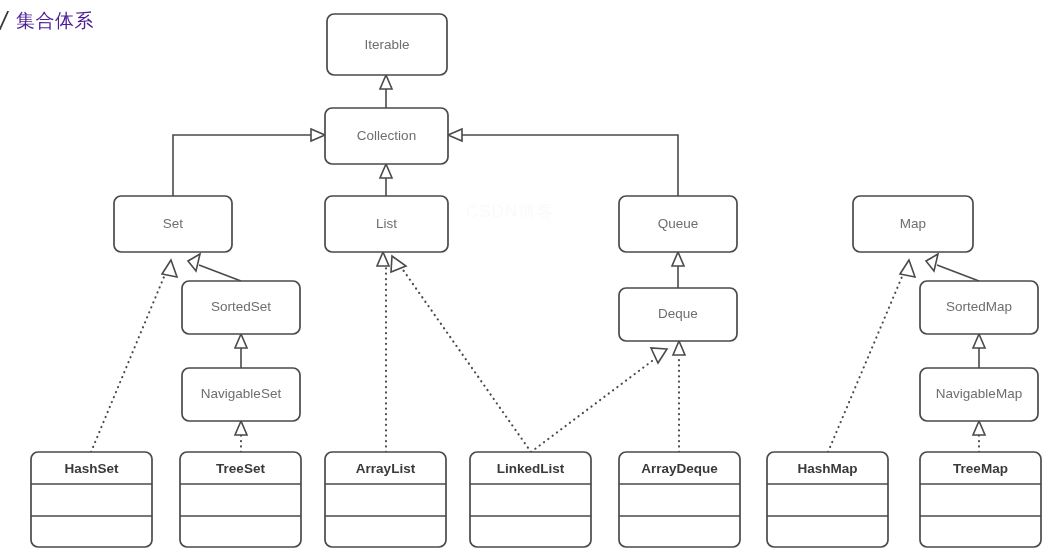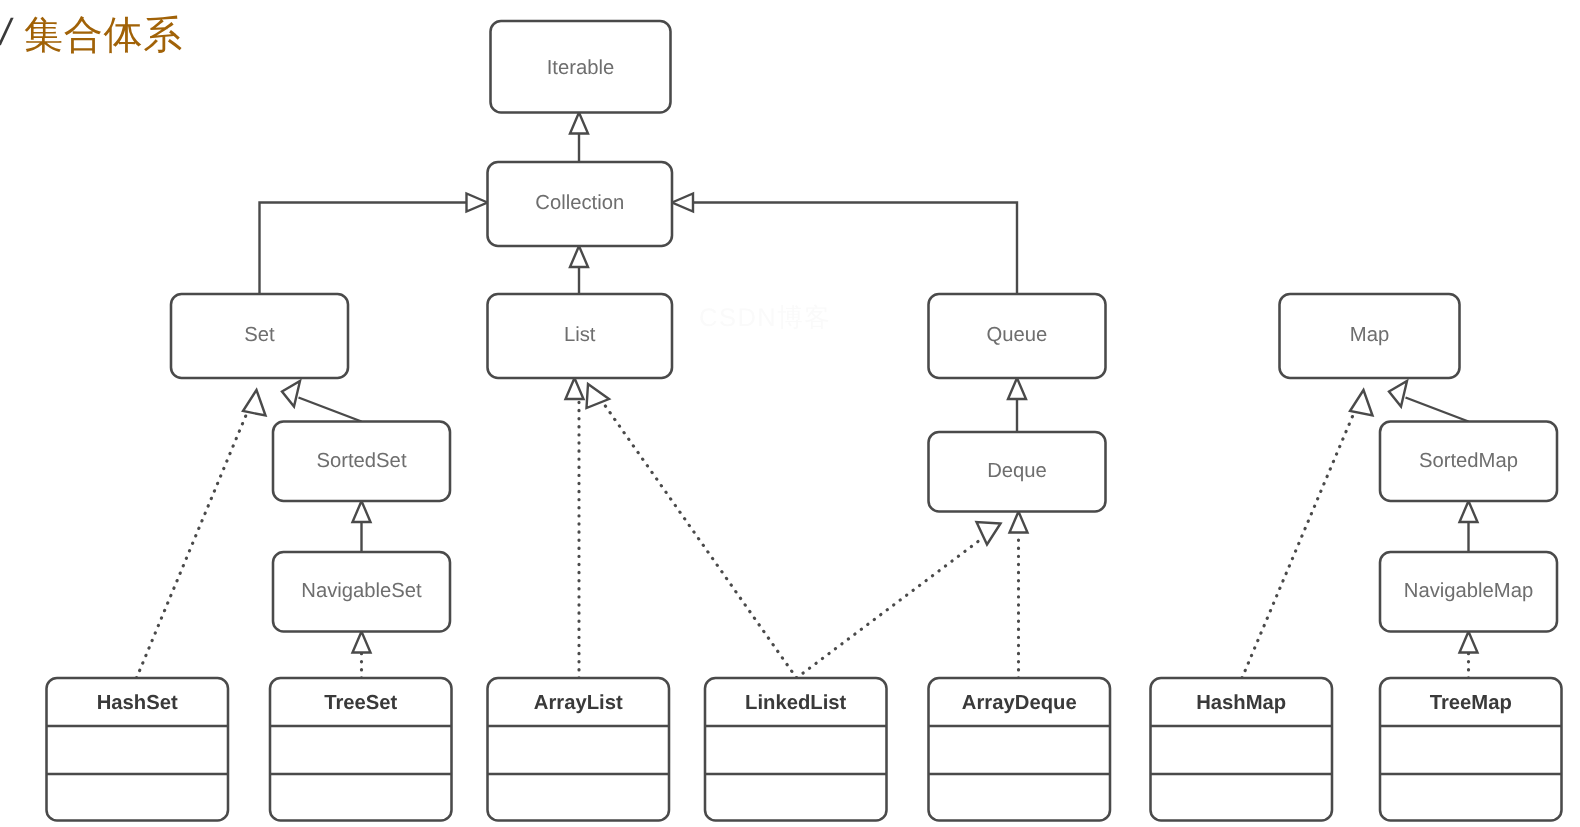--- a/index.html
+++ b/index.html
@@ -31,24 +31,25 @@
   }
   .title-slash {
     font-size: 25px;
     color: #3a3a3a;
     font-style: italic;
     font-weight: 300;
     line-height: 1;
     transform: translateY(-1px);
   }
   .title-text {
-    font-size: 26px;
-    color: #a16207;
+    font-size: 19px;
+    color: #4c1d95;
     letter-spacing: 0.5px;
     line-height: 1;
+    font-family: Liberation Mono, monospace;
   }
   svg.diagram {
     position: absolute;
     left: 0;
     top: 0;
     width: 1053px;
     height: 551px;
   }
   .iface-box {
     fill: #ffffff;

